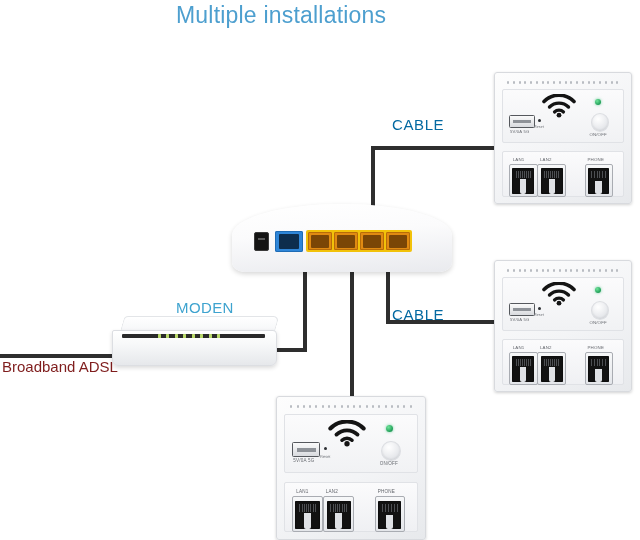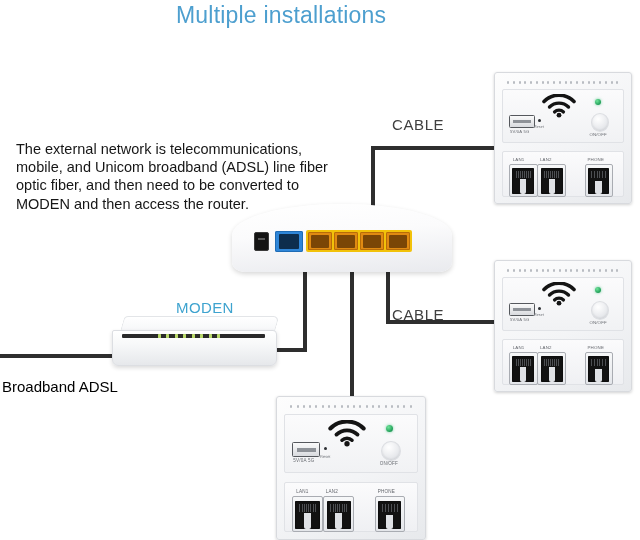--- a/index.html
+++ b/index.html
@@ -19,32 +19,32 @@
     position:absolute;left:176px;top:2px;
     font-size:23px;font-weight:400;
     color:#4d9fcf;letter-spacing:.2px;
     white-space:nowrap;
   }
   #body-text{
     position:absolute;left:16px;top:140px;width:330px;
     font-size:14.5px;line-height:18.2px;color:#161616;
   }
   .cable-label{
-    position:absolute;font-size:15px;color:#404040;letter-spacing:.6px;
+    position:absolute;font-size:15px;color:#0369a1;letter-spacing:.6px;
     white-space:nowrap;
   }
   #cable-top{left:392px;top:116px;}
   #cable-mid{left:392px;top:306px;}
   #moden-label{
     position:absolute;left:142px;top:299px;
     font-size:15px;color:#3ea3cf;letter-spacing:.4px;white-space:nowrap;margin-left:34px;
   }
   #fiber-label{
     position:absolute;left:2px;top:358px;
-    font-size:15px;line-height:17px;color:#000000;white-space:nowrap;margin-top:20px;
+    font-size:15px;line-height:17px;color:#7f1d1d;white-space:nowrap;
   }
 
   
   .wire{position:absolute;background:#2e2e2e;}
   .wire.h{height:4px;}
   .wire.v{width:4px;}
 
   
   .plate{
     position:absolute;
@@ -204,21 +204,20 @@
     position:absolute;left:10px;top:14px;font-size:3.6px;color:#9a9da3;
   }
 </style>
 </head>
 <body>
 
 <div class="stage">
 
   <div id="title">Multiple installations</div>
 
-  <div id="body-text">The external network is telecommunications, mobile, and Unicom broadband (ADSL) line fiber optic fiber, and then need to be converted to MODEN and then access the router.</div>
 
   <div class="cable-label" id="cable-top">CABLE</div>
   <div class="cable-label" id="cable-mid">CABLE</div>
   <div id="moden-label">MODEN</div>
   <div id="fiber-label">
     <div>Broadband ADSL</div>
   </div>
 
   <div class="wire v" style="left:371px;top:146px;height:72px;"></div>
   <div class="wire h" style="left:371px;top:146px;width:125px;"></div>

